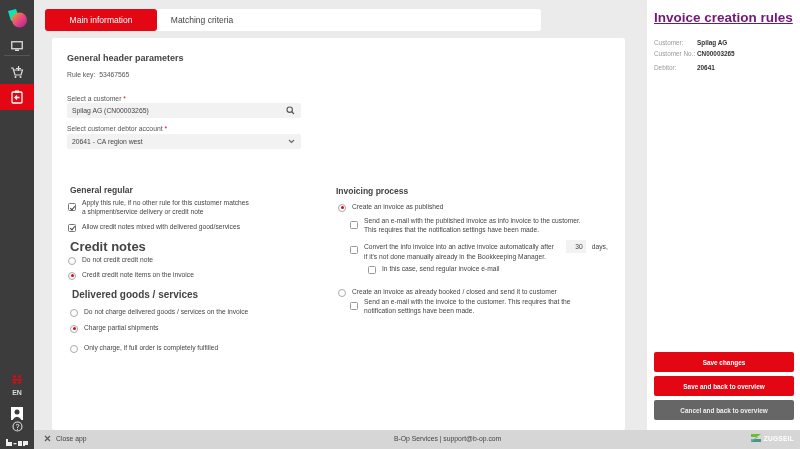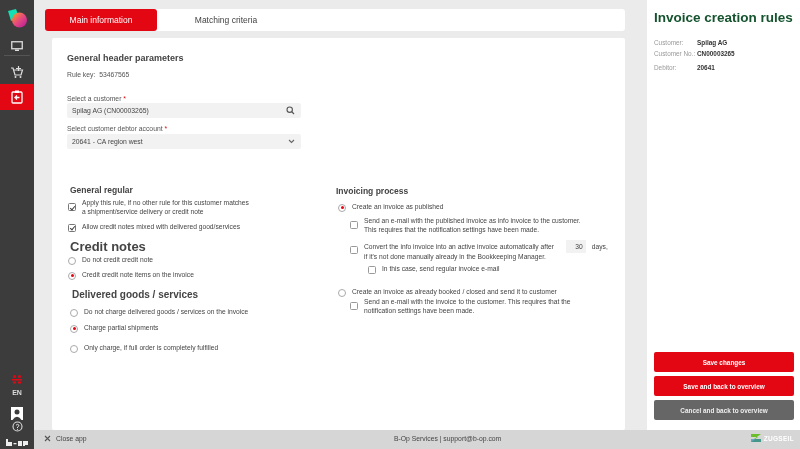--- a/index.html
+++ b/index.html
@@ -8,42 +8,42 @@
 
   
   .sidebar { position: absolute; left: 0; top: 0; width: 34px; height: 449px; background: #3c3c3c; }
   .sb-logo { position: absolute; left: 6px; top: 7px; width: 22px; height: 22px; }
   .sb-item { position: absolute; left: 0; width: 34px; height: 26px; display: flex; align-items: center; justify-content: center; }
   .sb-item.active { background: #e30613; }
   .sb-sep { position: absolute; left: 4px; width: 26px; height: 1px; background: #555; top: 55px; }
   .sb-lang { position: absolute; left: 0; width: 34px; top: 389px; text-align: center; font-size: 7px; color: #ddd; font-weight: bold; }
 
   
-  .tabbar { position: absolute; left: 45px; top: 9px; width: 580px; height: 22px; background: #fff; border-radius: 3px; display: flex; gap: 24px; }
+  .tabbar { position: absolute; left: 45px; top: 9px; width: 496px; height: 22px; background: #fff; border-radius: 3px; display: flex; }
   .tab { height: 22px; font-size: 8.5px; display: flex; align-items: center; justify-content: center; color: #444; cursor: pointer; }
   .tab.active { background: #e30613; color: #fff; border-radius: 3px; }
 
   
   .main { position: absolute; left: 52px; top: 38px; width: 573px; height: 392px; background: #fff; border-radius: 2px; }
   .sec-title { position: absolute; font-size: 9.5px; font-weight: bold; color: #444; }
   .lbl { position: absolute; font-size: 6.8px; color: #555; }
   .req { color: #e30613; }
   .field { position: absolute; background: #f2f2f2; border-radius: 2px; height: 15px; font-size: 6.8px; color: #444; padding-left: 5px; display: flex; align-items: center; }
   .field .ico { position: absolute; right: 6px; top: 3px; }
   .opt { position: absolute; font-size: 6.7px; color: #444; display: flex; align-items: flex-start; line-height: 8.5px; }
   .radio { width: 8px; height: 8px; border: 1px solid #aaa; border-radius: 50%; background: #fff; flex-shrink: 0; margin-right: 6px; margin-top: 0.5px; position: relative; }
   .radio.on::after { content: ""; position: absolute; left: 1.5px; top: 1.5px; width: 3px; height: 3px; border-radius: 50%; background: #e30613; }
   .check { width: 8px; height: 8px; border: 1px solid #777; border-radius: 1.5px; background: #fff; flex-shrink: 0; margin-right: 6px; margin-top: 0.5px; position: relative; }
   .check.on::after { content: ""; position: absolute; left: 2px; top: 0.5px; width: 2px; height: 4px; border-right: 1px solid #444; border-bottom: 1px solid #444; transform: rotate(40deg); }
   .check.light { border-color: #999; }
   .days-input { display: inline-block; width: 20px; height: 13px; background: #f2f2f2; text-align: right; padding-right: 3px; line-height: 13px; margin: 0 6px 0 0; }
 
   
   .rpanel { position: absolute; left: 647px; top: 0; width: 153px; height: 430px; background: #fff; }
-  .r-title { position: absolute; left: 7px; top: 10px; font-size: 13.5px; font-weight: bold; color: #14532d; }
+  .r-title { position: absolute; left: 7px; top: 10px; font-size: 13.5px; font-weight: bold; color: #701a75; text-decoration: underline; }
   .r-row { position: absolute; left: 7px; font-size: 6.4px; display: flex; }
   .r-key { color: #999; width: 43px; }
   .r-val { color: #333; font-weight: bold; }
   .r-btn { position: absolute; left: 7px; width: 140px; height: 20px; border-radius: 2px; color: #fff; font-size: 6.4px; font-weight: bold; display: flex; align-items: center; justify-content: center; cursor: pointer; }
   .r-btn.red { background: #e30613; }
   .r-btn.gray { background: #666; color: #eee; }
 
   
   .footer { position: absolute; left: 34px; top: 430px; width: 766px; height: 19px; background: #d6d6d6; font-size: 6.8px; color: #444; }
   .close-app { position: absolute; left: 10px; top: 5px; display: flex; align-items: center; cursor: pointer; }

